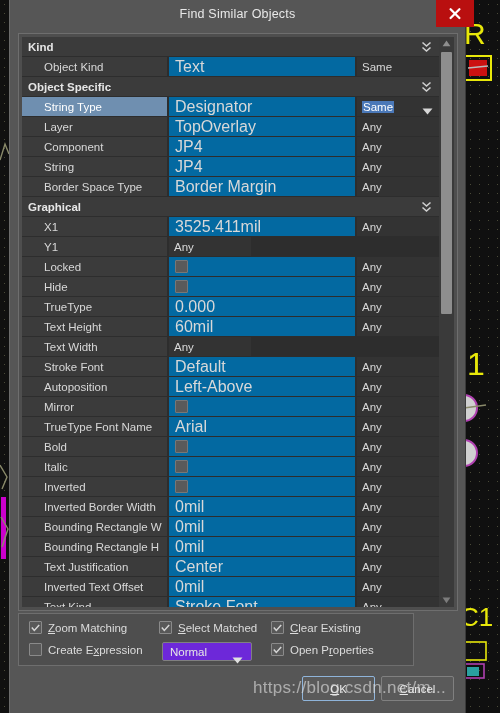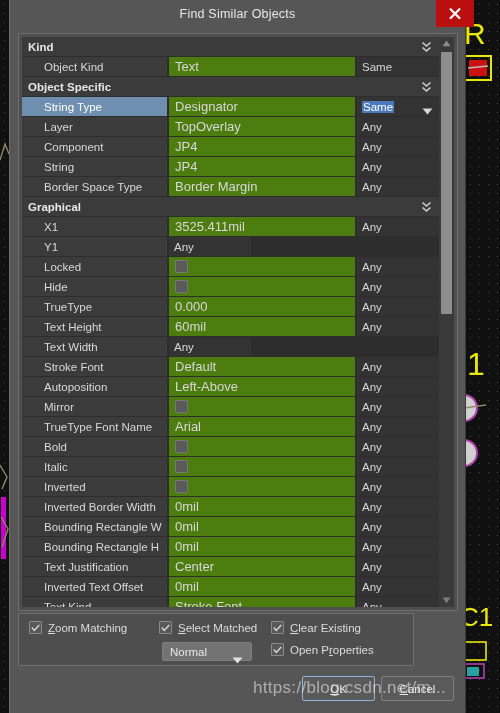--- a/index.html
+++ b/index.html
@@ -77,22 +77,22 @@
     height: 20px; display: flex; align-items: stretch;
     border-bottom: 1px solid #2d2d2d;
   }
   .cell-name {
     width: 145px; background: #3b3b3b; color: #d8d8d8;
     font-size: 11.5px; padding-left: 22px;
     display: flex; align-items: center; overflow: hidden; white-space: nowrap;
   }
   .row.sel .cell-name { background: #6f8fb0; color: #ffffff; }
   .cell-value {
-    flex: 1; background: #4d7c0f; color: #d8d8d8;
-    font-size: 13px; padding-left: 6px;
+    flex: 1; background: #0369a1; color: #d8d8d8;
+    font-size: 16px; padding-left: 6px;
     display: flex; align-items: center; overflow: hidden; white-space: nowrap;
     margin-left: 2px;
     text-align: right;
   }
   .cell-match {
     width: 82px; background: #333333; color: #d8d8d8;
     font-size: 11.5px; padding-left: 5px;
     display: flex; align-items: center; margin-left: 2px; position: relative;
   }
   .row.sel .cell-match { background: #333333; }
@@ -131,21 +131,21 @@
   .opt-box {
     width: 13px; height: 13px; background: #585858;
     border: 1px solid #8a8a8a; border-radius: 1px;
     display: flex; align-items: center; justify-content: center;
   }
   .opt-label { color: #dcdcdc; font-size: 11.5px; white-space: nowrap; }
   .opt-label u { text-decoration: underline; }
 
   #mode-select {
     position: absolute; left: 143px; top: 28px; width: 90px; height: 19px;
-    background: #737373; border: 1px solid #808080; border-radius: 2px;
+    background: #6d28d9; border: 1px solid #808080; border-radius: 2px;
     display: flex; align-items: center; padding-left: 7px; cursor: pointer;
   }
   #mode-select .mode-text { color: #e6e6e6; font-size: 11.5px; }
   #mode-select .mode-caret { position: absolute; right: 8px; top: 7px; }
 
   
   #footer { position: absolute; left: 0; top: 672px; width: 457px; height: 41px; }
   .btn {
     position: absolute; top: 4px; height: 25px; width: 73px;
     background: #5a5a5a; border: 1px solid #808080; border-radius: 2px;
@@ -568,20 +568,24 @@
         <span class="opt-label"><span></span><u>S</u><span>elect Matched</span></span>
       </div>
       <div class="opt" style="left: 252px; top: 7px;">
         <span class="opt-box">
           <svg width="9" height="8" viewBox="0 0 9 8">
             <polyline points="0.8,3.6 3.3,6.4 8.2,0.9" fill="none" stroke="#d5d5d5" stroke-width="1.5"></polyline>
           </svg>
         </span>
         <span class="opt-label"><span></span><u>C</u><span>lear Existing</span></span>
       </div>
+      <div class="opt" style="left: 10px; top: 29px;">
+        <span class="opt-box"></span>
+        <span class="opt-label"><span>Create E</span><u>x</u><span>pression</span></span>
+      </div>
       <div class="opt" style="left: 252px; top: 29px;">
         <span class="opt-box">
           <svg width="9" height="8" viewBox="0 0 9 8">
             <polyline points="0.8,3.6 3.3,6.4 8.2,0.9" fill="none" stroke="#d5d5d5" stroke-width="1.5"></polyline>
           </svg>
         </span>
         <span class="opt-label"><span>Open P</span><u>r</u><span>operties</span></span>
       </div>
       <div id="mode-select">
         <span class="mode-text">Normal</span>

